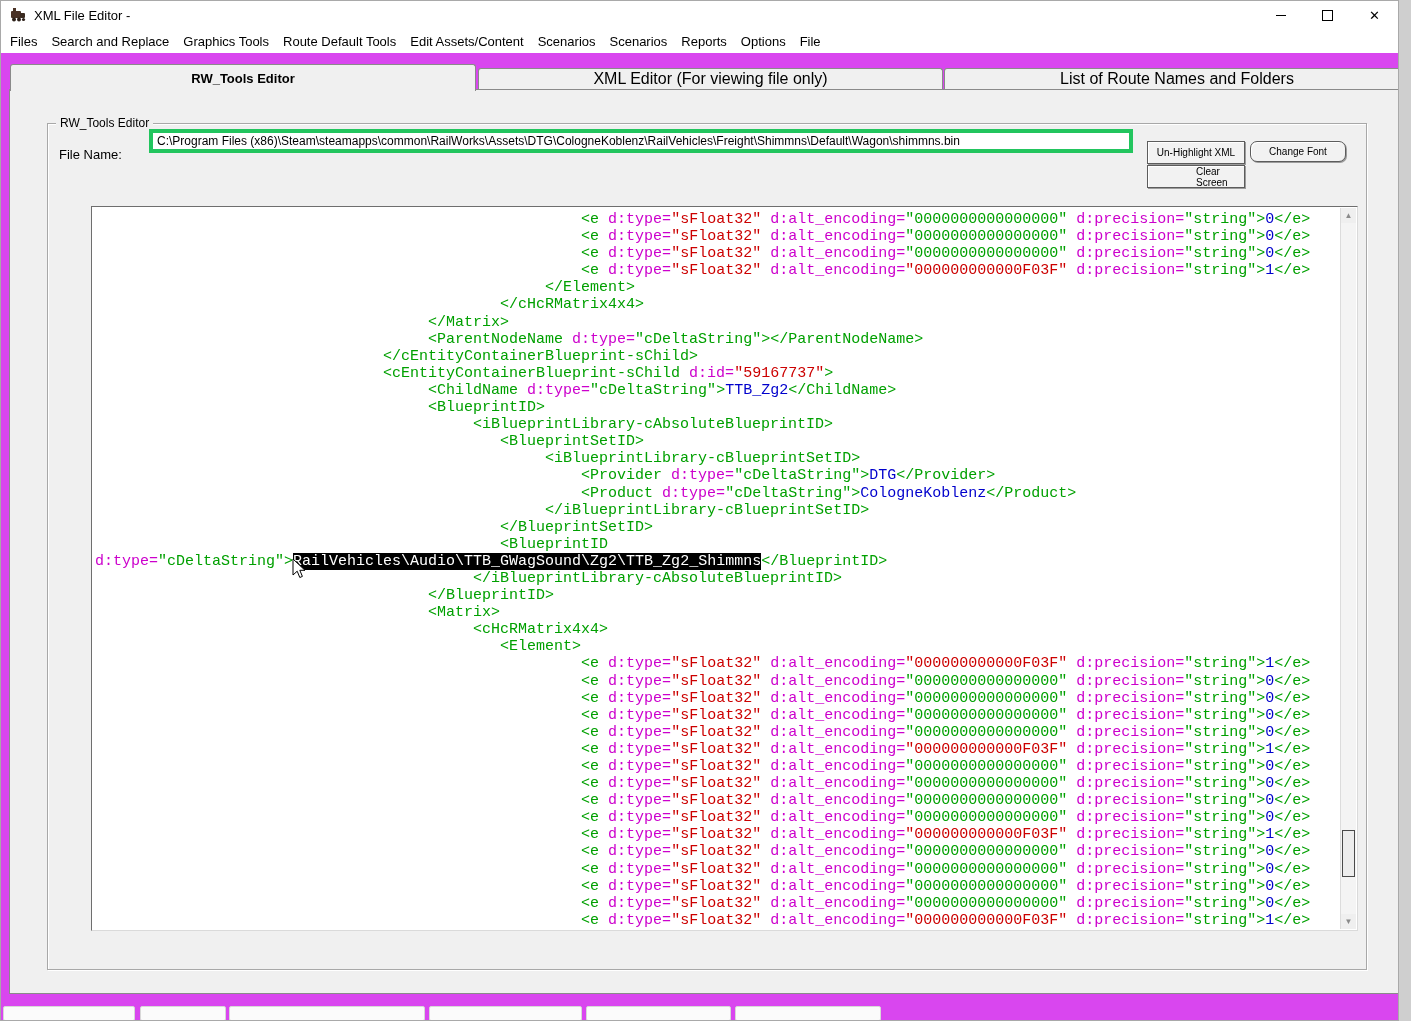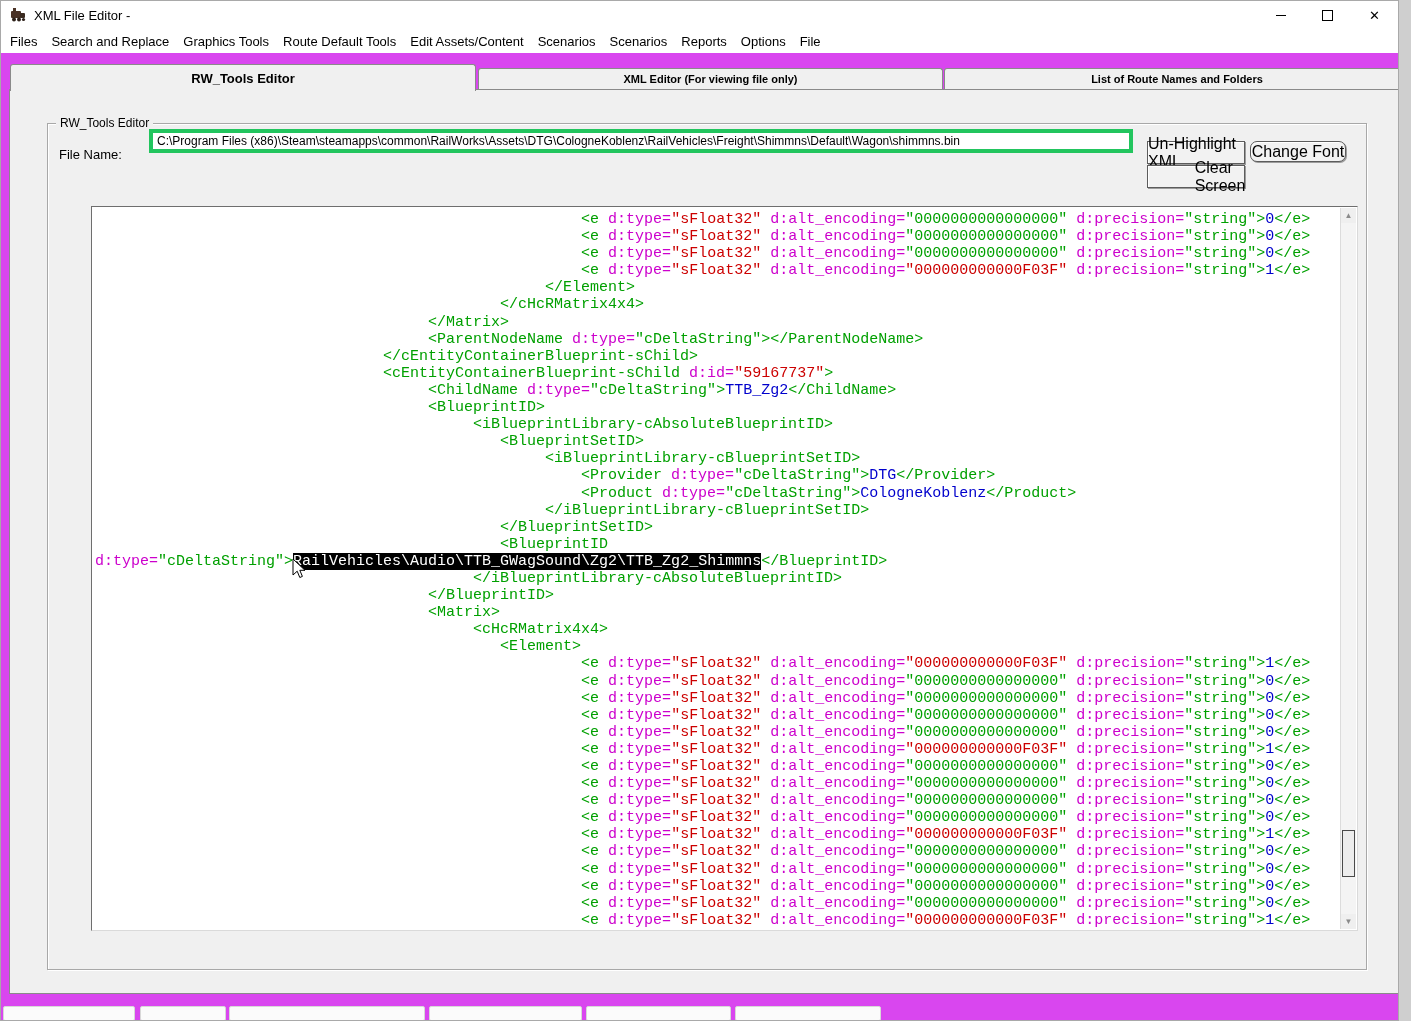--- a/index.html
+++ b/index.html
@@ -14,33 +14,33 @@
   .title-text{margin-left:7px;font-size:13px;color:#000;}
   .win-btns{position:absolute;right:0;top:0;height:28px;display:flex;}
   .win-btn{width:47px;height:28px;display:flex;align-items:center;justify-content:center;background:#fff;}
   .glyph-min{width:10px;height:0;border-bottom:1px solid #000;display:block;}
   .glyph-max{width:9px;height:9px;border:1px solid #000;display:block;}
   .glyph-close{font-size:13px;color:#000;line-height:1;}
   
   .menubar{position:absolute;left:0;top:28px;right:0;height:24px;background:#ffffff;display:flex;align-items:center;font-size:13px;color:#000;padding-left:2px;}
   .menu-item{padding:0 7px;white-space:nowrap;}
   
-  .tab{position:absolute;box-sizing:border-box;background:#F0F0F0;border:1px solid #8a8a8a;border-bottom:none;border-radius:3px 3px 0 0;display:flex;align-items:center;justify-content:center;font-size:11px;color:#000;font-weight:bold;}
+  .tab{position:absolute;box-sizing:border-box;background:#F0F0F0;border:1px solid #8a8a8a;border-bottom:none;border-radius:3px 3px 0 0;display:flex;align-items:center;justify-content:center;font-size:16px;color:#000;}
   .tab.active{left:9px;top:63px;width:466px;height:27px;z-index:3;font-weight:bold;font-size:13px;}
   .tab.t2{left:477px;top:67px;width:465px;height:21px;z-index:1;}
   .tab.t3{left:943px;top:67px;width:466px;height:21px;z-index:1;}
   .panel{position:absolute;left:8px;top:88px;width:1395px;height:905px;box-sizing:border-box;border:1px solid #8a8a8a;background:#F0F0F0;z-index:2;}
   
   .groupbox{position:absolute;left:46px;top:122px;width:1320px;height:847px;box-sizing:border-box;border:1px solid #a8a8a8;box-shadow:inset 1px 1px 0 #ffffff,1px 1px 0 #ffffff;z-index:3;}
   .group-label{position:absolute;left:55px;top:115px;background:#F0F0F0;padding:0 4px;font-size:12px;color:#000;z-index:4;}
   
   .file-label{position:absolute;left:58px;top:146px;width:84px;text-align:left;font-size:13px;color:#000;z-index:4;}
   .file-input{position:absolute;left:148px;top:128px;width:984px;height:24px;box-sizing:border-box;border:4px solid #22c55e;background:#fff;font-family:"Liberation Sans",sans-serif;font-size:12px;color:#000;padding:0 4px;z-index:4;outline:none;}
   
-  .btn{position:absolute;box-sizing:border-box;background:#F2F2F2;border:1px solid #5c5c5c;box-shadow:1px 1px 0 #9c9c9c, inset 1px 1px 0 #ffffff;display:flex;align-items:center;justify-content:center;font-size:16px;color:#000;z-index:4;cursor:default;}
+  .btn{position:absolute;box-sizing:border-box;background:#F2F2F2;border:1px solid #5c5c5c;box-shadow:1px 1px 0 #9c9c9c, inset 1px 1px 0 #ffffff;display:flex;align-items:center;justify-content:center;font-size:10px;color:#000;z-index:4;cursor:default;}
   .btn-unhighlight{left:1146px;top:140px;width:98px;height:23px;}
   .btn-changefont{left:1249px;top:140px;width:96px;height:21px;border-radius:7px;}
   .btn-clearscreen{left:1146px;top:164px;width:98px;height:23px;padding-left:48px;}
   
   .editor{position:absolute;left:90px;top:205px;width:1267px;height:725px;box-sizing:border-box;background:#ffffff;border:1px solid;border-color:#6e6e6e #dadada #dadada #6e6e6e;z-index:4;}
   .code{position:absolute;left:1px;top:1px;right:17px;bottom:1px;overflow:hidden;padding:3px 0 0 2px;font-family:"Liberation Mono","DejaVu Sans Mono",monospace;font-size:15px;line-height:17.1px;white-space:pre;color:#000;}
   .xline{height:17.1px;}
   .c-g{color:var(--c-g);} .c-m{color:var(--c-m);} .c-r{color:var(--c-r);}
   .c-b{color:var(--c-b);}
   .c-s{color:var(--c-selfg);background:var(--c-selbg);text-align:right;}

